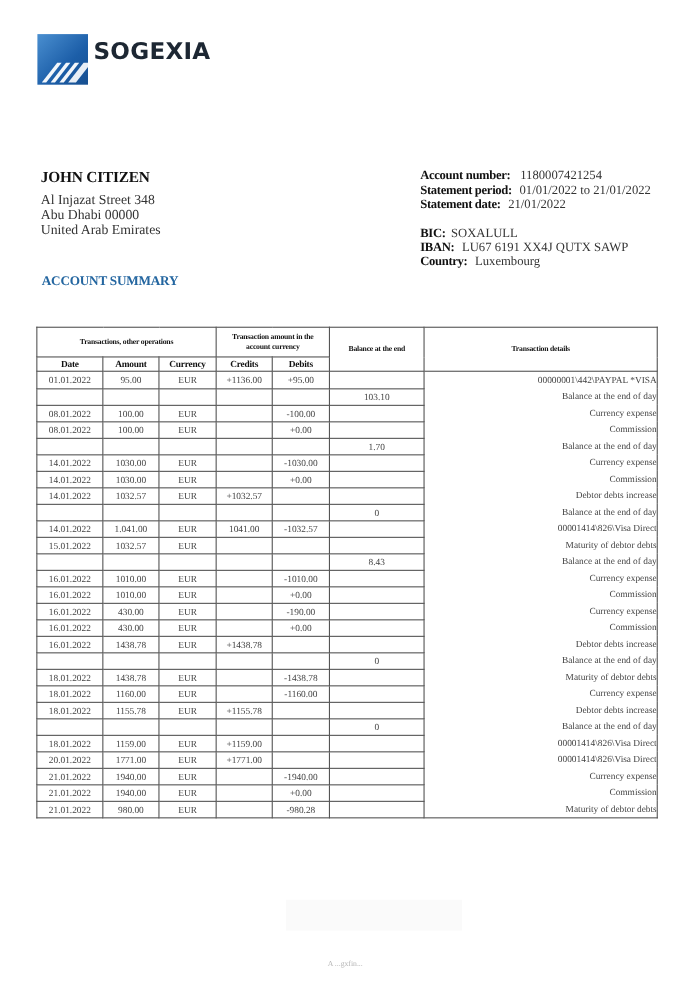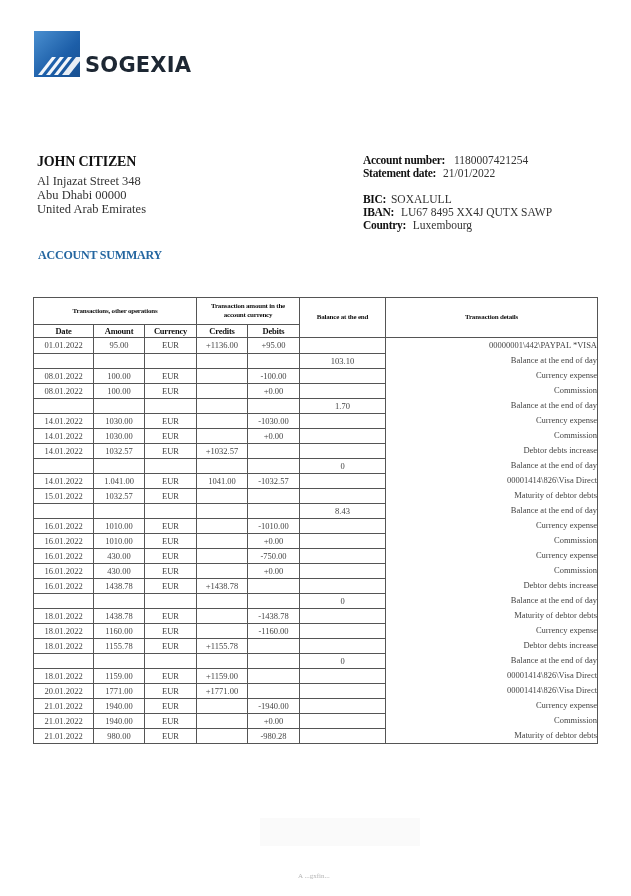--- a/index.html
+++ b/index.html
@@ -1,29 +1,29 @@
 <!DOCTYPE html>
 <html><head>
 <meta charset="utf-8">
 <style>
   html, body { margin: 0; padding: 0; background: #ffffff; }
   body { width: 631px; height: 896px; position: relative; overflow: hidden;
          font-family: "DejaVu Serif", "Liberation Serif", serif; color: #222; }
 
-  .logo { position: absolute; left: 34px; top: 31px; height: 46px; display: flex; align-items: flex-end; }
+  .logo { position: absolute; left: 34px; top: 31px; height: 46px; display: flex; align-items: flex-start; }
   .logo-mark { width: 46px; height: 46px; background: linear-gradient(135deg, #4a8fd0 0%, #1c5ea8 60%, #174f90 100%); position: relative; overflow: hidden; }
   .logo-mark svg { position: absolute; left: 0; top: 0; }
   .logo-text { font-family: "DejaVu Sans", "Liberation Sans", sans-serif; font-weight: bold; font-size: 21px; color: #1d2733; margin-left: 5px; letter-spacing: 0.2px; margin-top: 4px; }
 
   .client { position: absolute; left: 37px; top: 154px; }
   .client-name { font-family: "Liberation Serif", serif; font-weight: bold; font-size: 14px; color: #111; letter-spacing: -0.2px; margin-bottom: 4px; }
   .client-line { font-family: "Liberation Serif", serif; font-size: 12.5px; line-height: 14px; color: #333; }
 
   .acct { position: absolute; left: 363px; top: 154px; font-family: "Liberation Serif", serif; font-size: 11.5px; color: #333; }
-  .acct-row { line-height: 13px; white-space: nowrap; }
+  .acct-row { line-height: 13px; white-space: nowrap; margin-left: 19px; }
   .acct-label { font-weight: bold; color: #111; letter-spacing: -0.3px; }
   .acct-gap { height: 13px; }
 
   .summary-title { position: absolute; left: 38px; top: 248px; font-family: "Liberation Serif", serif; font-weight: bold; font-size: 12px; color: #2466a0; letter-spacing: -0.2px; }
 
   table.tx { position: absolute; left: 33px; top: 297px; width: 564px; border-collapse: collapse; table-layout: fixed;
              font-family: "Liberation Serif", serif; font-size: 8.5px; color: #444; border: 1.2px solid #222; }
   table.tx td, table.tx th { border: 1px solid #555; padding: 0; height: 12.8px; line-height: 12px; text-align: center; white-space: nowrap; overflow: hidden; }
   table.tx th { font-weight: bold; color: #111; font-size: 7px; letter-spacing: -0.2px; }
   table.tx th.sub { font-size: 8.5px; height: 12px; }
@@ -56,31 +56,35 @@
   <div class="client-line">Abu Dhabi 00000</div>
   <div class="client-line">United Arab Emirates</div>
 </div>
 
 <div class="acct">
   <div class="acct-row">
     <span class="acct-label">Account number:</span>
     <span style="margin-left:6px">1180007421254</span>
   </div>
   <div class="acct-row">
+    <span class="acct-label">Statement period:</span>
+    <span style="margin-left:4px">01/01/2022 to 21/01/2022</span>
+  </div>
+  <div class="acct-row">
     <span class="acct-label">Statement date:</span>
     <span style="margin-left:4px">21/01/2022</span>
   </div>
   <div class="acct-gap"></div>
   <div class="acct-row">
     <span class="acct-label">BIC:</span>
     <span style="margin-left:2px">SOXALULL</span>
   </div>
   <div class="acct-row">
     <span class="acct-label">IBAN:</span>
-    <span style="margin-left:4px">LU67 8495 XX4J QUTX SAWP</span>
+    <span style="margin-left:4px">LU67 6191 XX4J QUTX SAWP</span>
   </div>
   <div class="acct-row">
     <span class="acct-label">Country:</span>
     <span style="margin-left:4px">Luxembourg</span>
   </div>
 </div>
 
 <div class="summary-title">ACCOUNT SUMMARY</div>
 
 <table class="tx">
@@ -233,21 +237,21 @@
         <td></td>
         <td>+0.00</td>
         <td></td>
         <td class="det">Commission</td>
       </tr>
       <tr>
         <td>16.01.2022</td>
         <td>430.00</td>
         <td>EUR</td>
         <td></td>
-        <td>-750.00</td>
+        <td>-190.00</td>
         <td></td>
         <td class="det">Currency expense</td>
       </tr>
       <tr>
         <td>16.01.2022</td>
         <td>430.00</td>
         <td>EUR</td>
         <td></td>
         <td>+0.00</td>
         <td></td>

